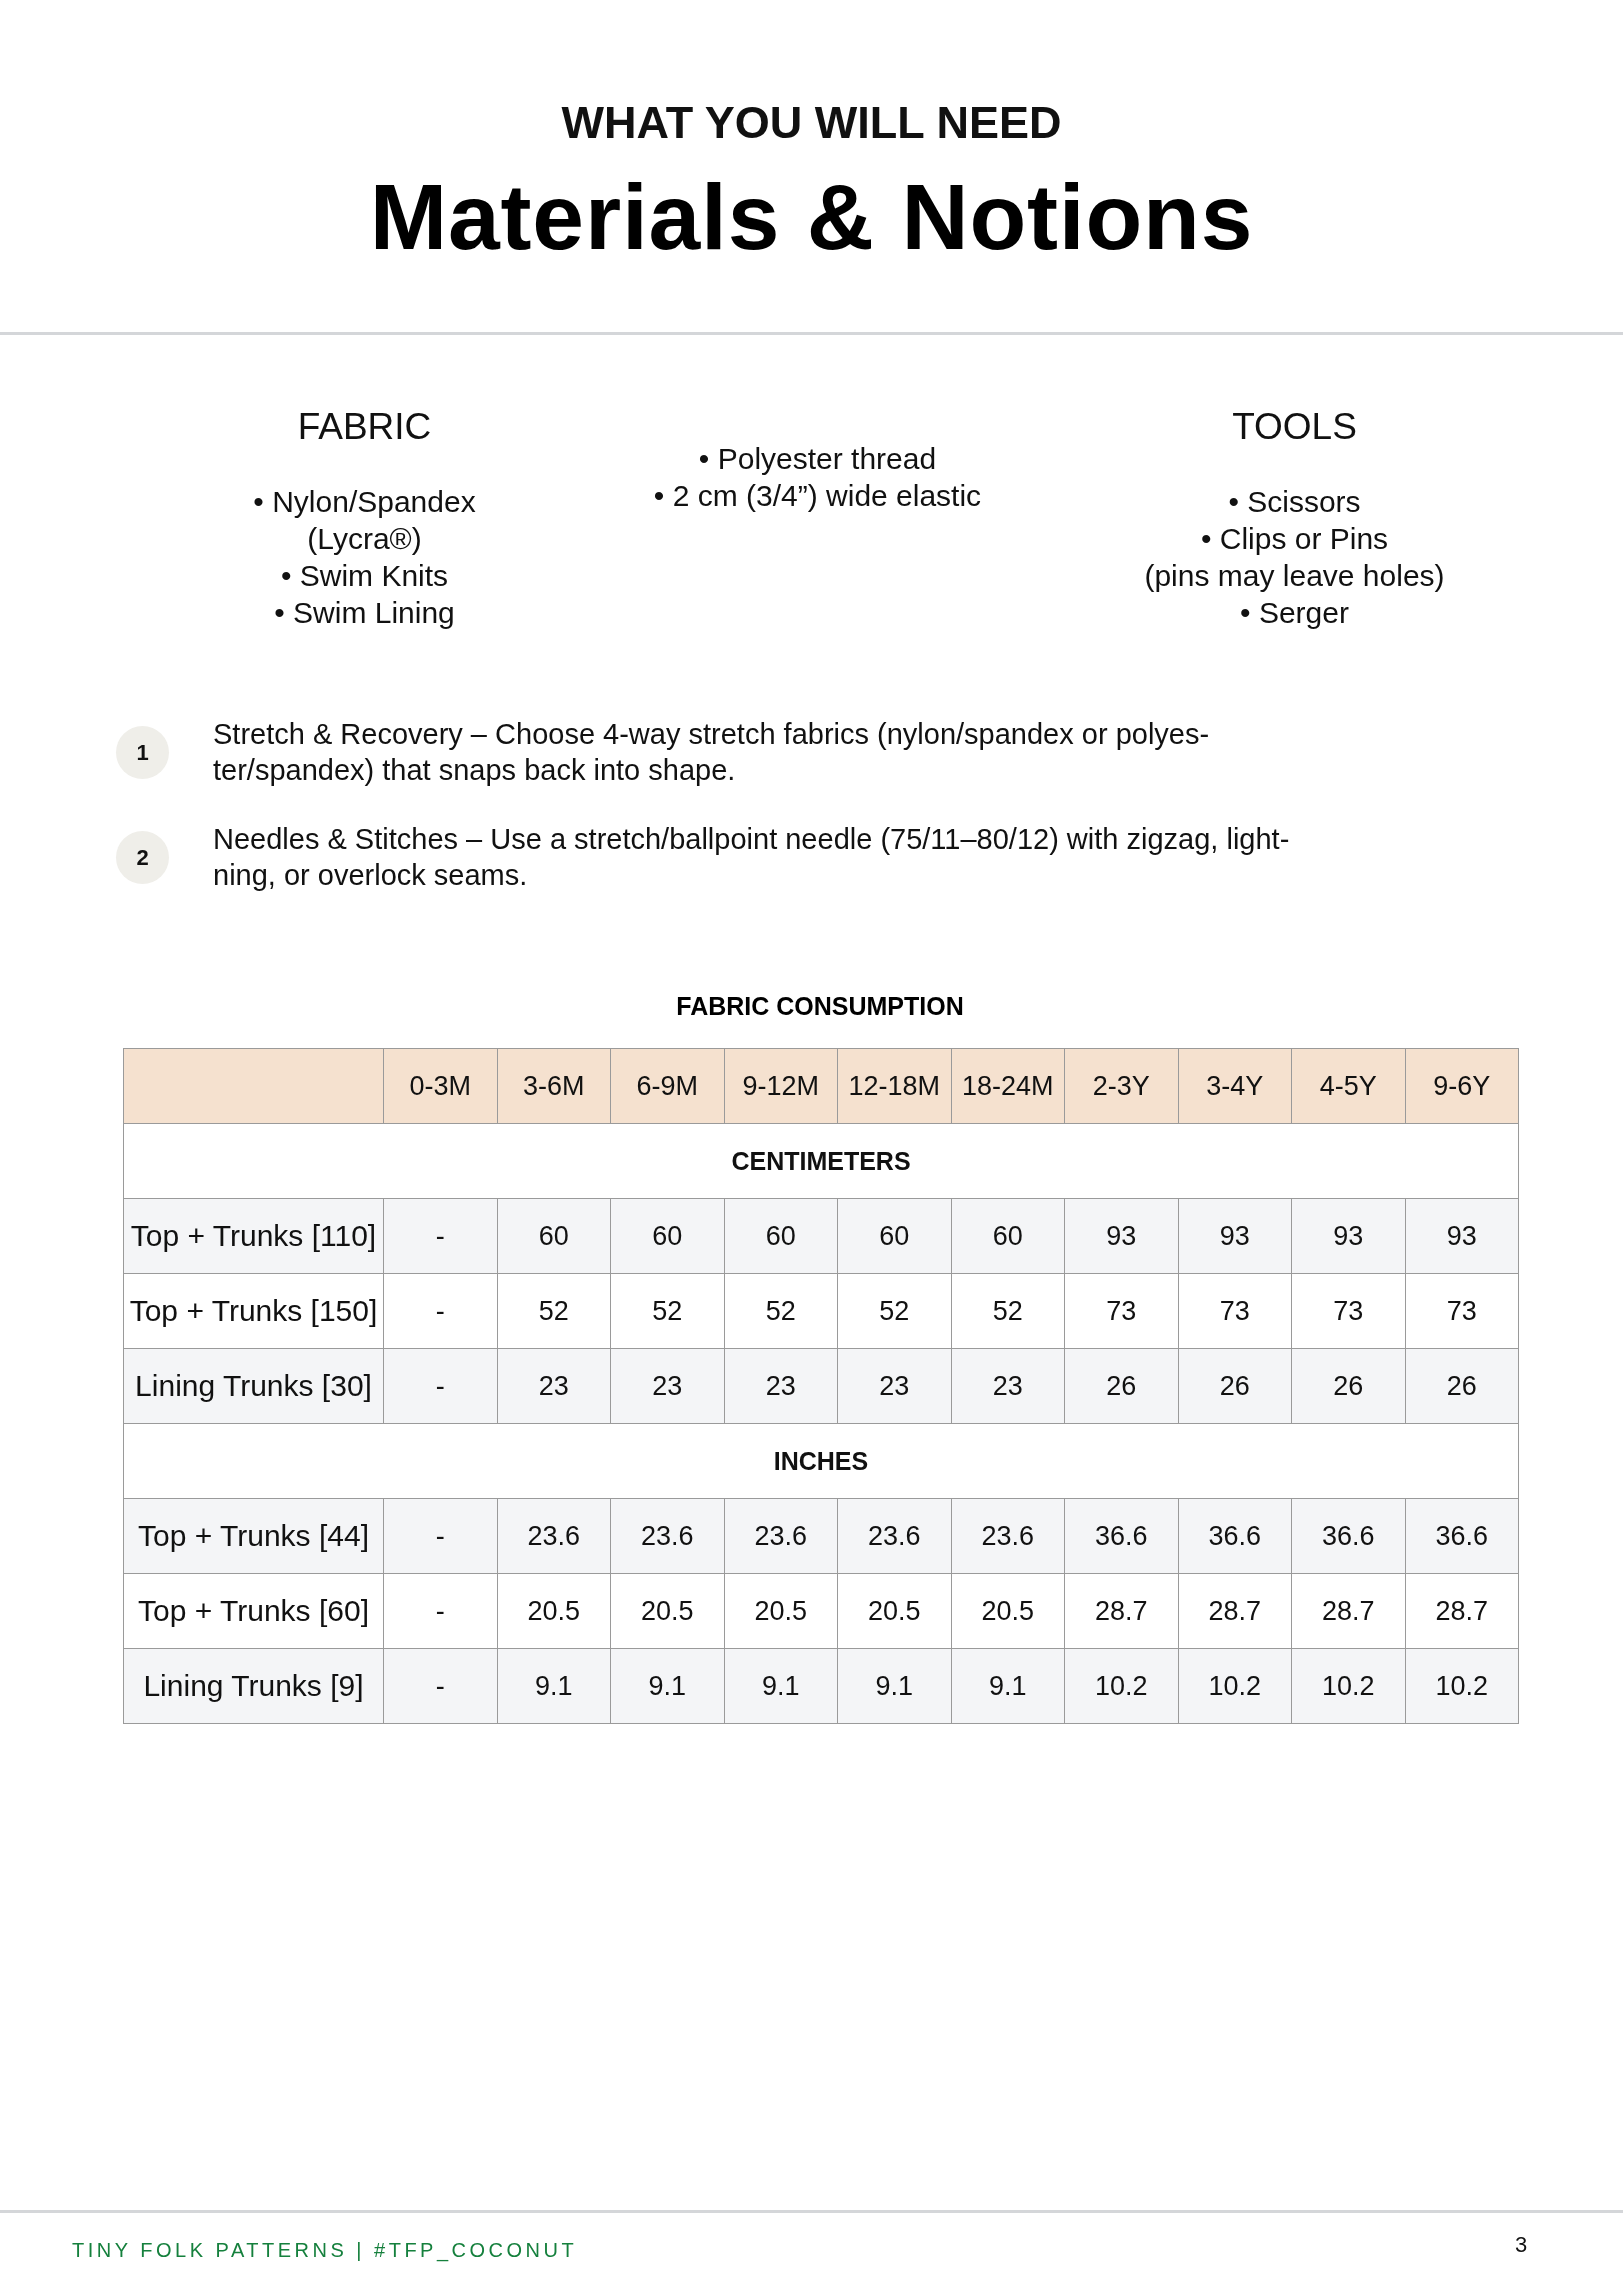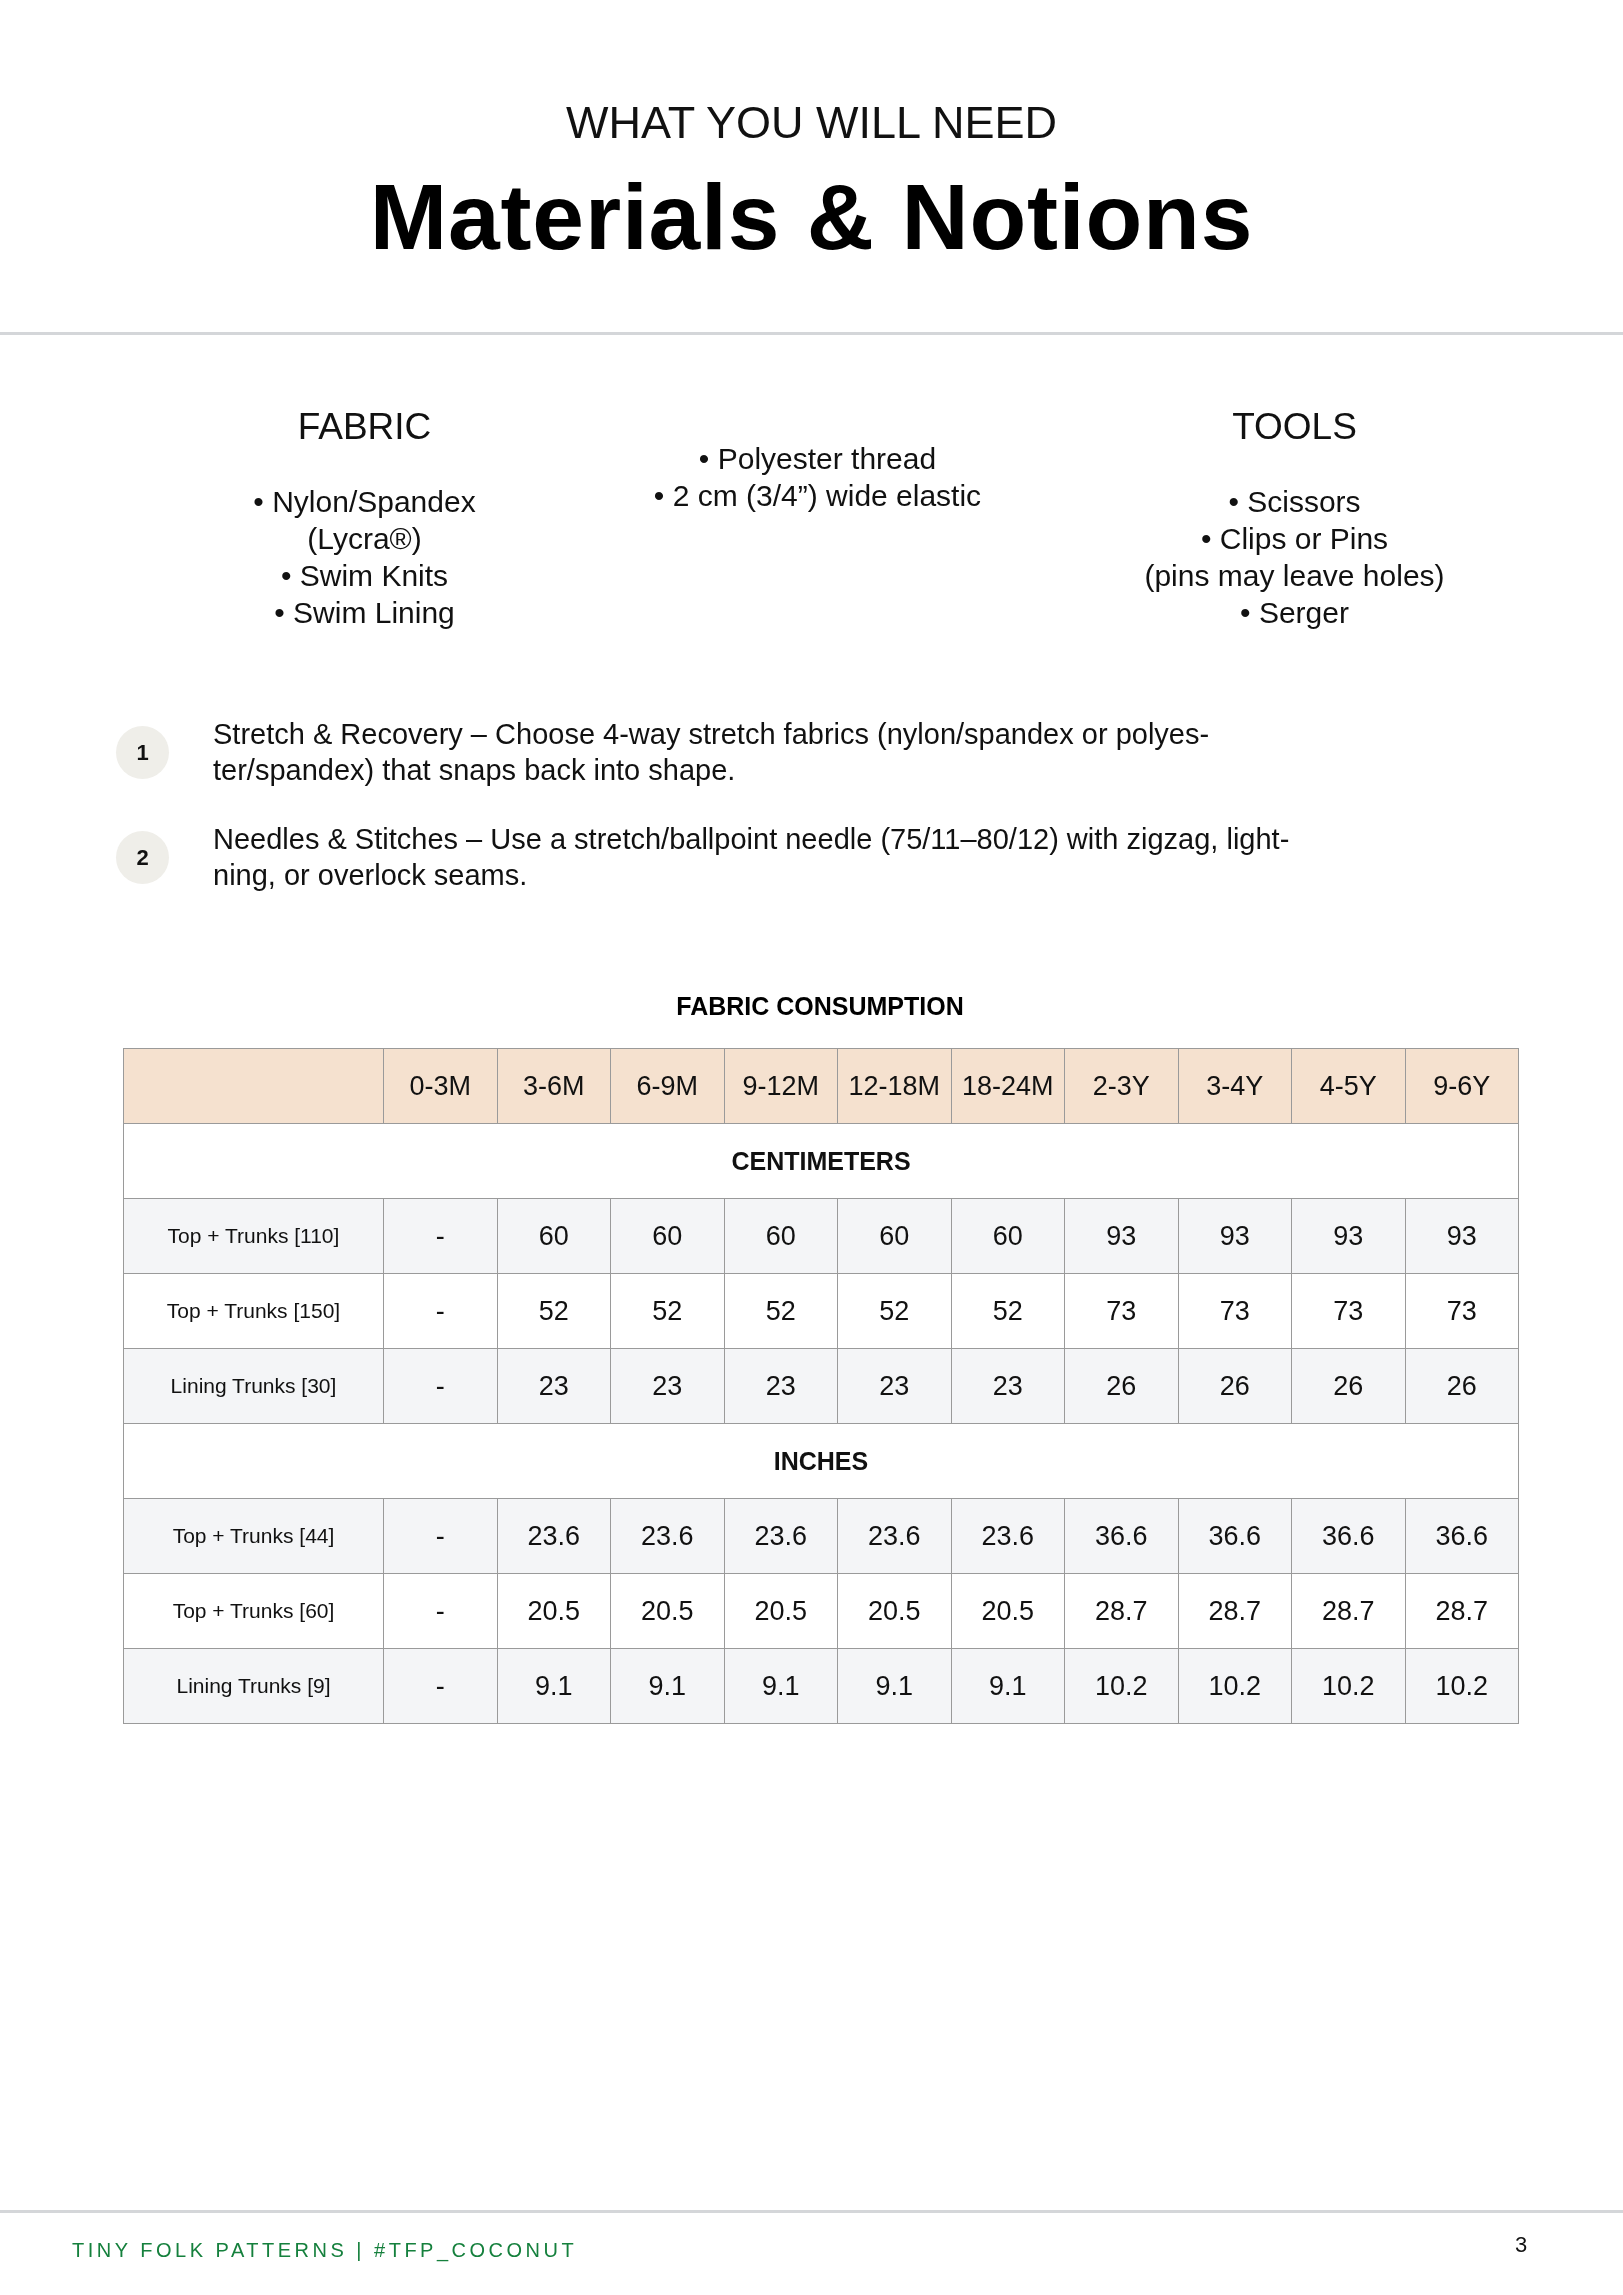--- a/index.html
+++ b/index.html
@@ -1,20 +1,20 @@
 <!DOCTYPE html>
 <html style="font-size:13.3px"><head>
 <meta charset="utf-8">
 <style>
   * { box-sizing: border-box; margin: 0; padding: 0; }
   html, body { width: 1623px; height: 2295px; background: #ffffff; }
   body { position: relative; font-family: "Liberation Sans", "DejaVu Sans", sans-serif; color: #111111; overflow: hidden; }
 
   .kicker { position: absolute; left: 0; width: 1623px; top: 98px; text-align: center;
-    font-size: 45px; font-weight: 400; letter-spacing: 0px; color: #111; line-height: 50px; }
+    font-size: 45px; font-weight: 700; letter-spacing: 0px; color: #111; line-height: 50px; }
   .title { position: absolute; left: 0; width: 1623px; top: 167px; text-align: center;
     font-size: 93px; font-weight: 700; color: #000; line-height: 100px; letter-spacing: 0.8px; }
   .divider { position: absolute; left: 0; width: 1623px; height: 2.5px; background: #d4d6d9; }
   .divider.top { top: 332px; }
   .divider.bottom { top: 2210px; }
 
   .col { position: absolute; text-align: center; width: 467px; }
   .col h3 { font-size: 37px; font-weight: 400; line-height: 33px; color: #111; }
   .col ul { list-style: none; margin-top: 40px; }
   .col li { font-size: 30px; line-height: 37px; color: #111; }
@@ -33,21 +33,21 @@
     font-size: 25px; font-weight: 700; color: #000; line-height: 30px; }
   table.consumption { position: absolute; left: 123px; top: 1048px; width: 1396px;
     border-collapse: collapse; table-layout: fixed; }
   table.consumption td, table.consumption th { border: 1.7px solid #9a9a9a; height: 75px;
     text-align: center; vertical-align: middle; font-size: 27px; font-weight: 400; color: #111; padding: 0; }
   table.consumption col.label { width: 260px; }
   table.consumption thead th { background: #f5e1cf; }
   table.consumption tr.section td { background: #ffffff; font-weight: 700; font-size: 25px; }
   table.consumption tr.shade td { background: #f4f5f7; }
   table.consumption tr.plain td { background: #ffffff; }
-  table.consumption td.row-label { font-size: 21px; white-space: nowrap; }
+  table.consumption td.row-label { font-size: 30px; white-space: nowrap; }
 
   .footer-left { position: absolute; left: 72px; top: 2238px; font-size: 20px; letter-spacing: 3.5px; color: #15803d; line-height: 25px; }
   .footer-right { position: absolute; left: 1515px; top: 2232px; font-size: 22px; color: #111; line-height: 25px; }
 </style>
 </head>
 <body>
 
 <div class="kicker">WHAT YOU WILL NEED</div>
 <h1 class="title">Materials &amp; Notions</h1>
 <div class="divider top"></div>

